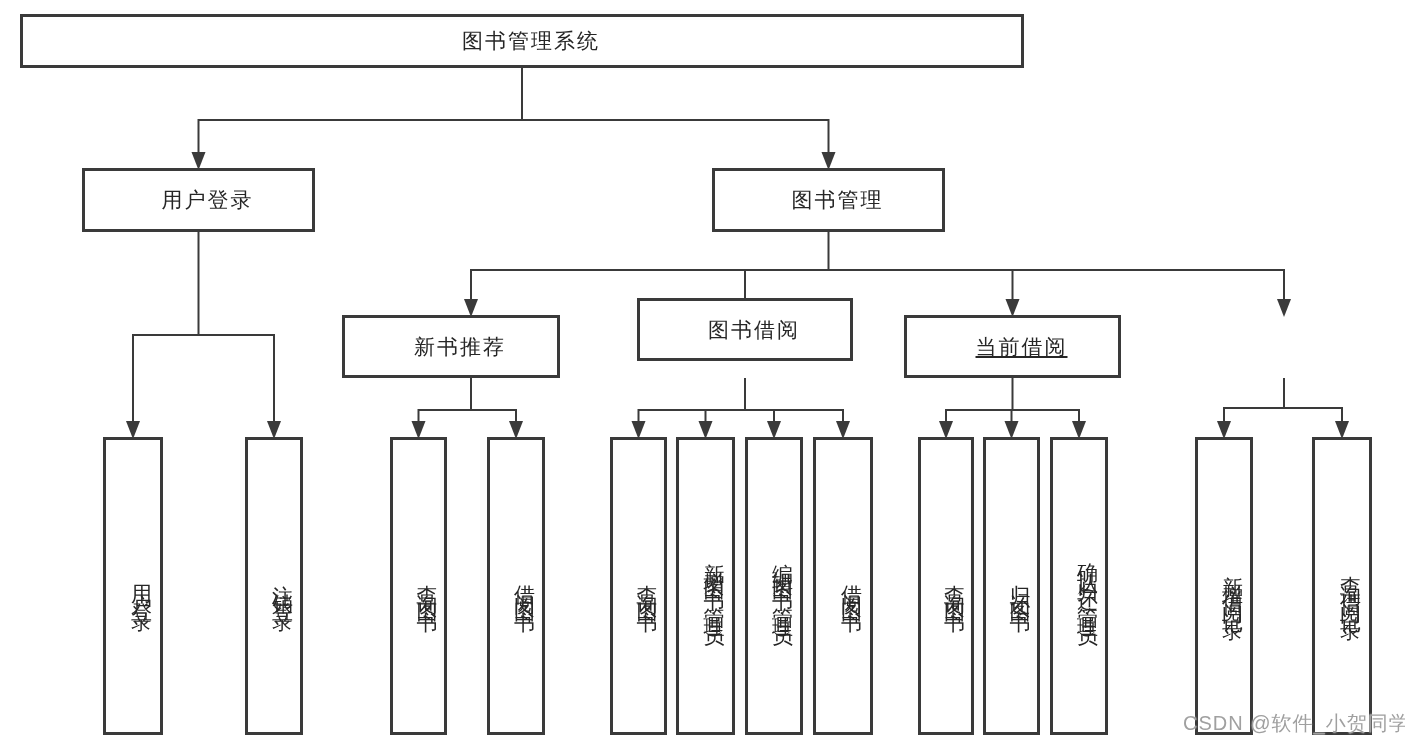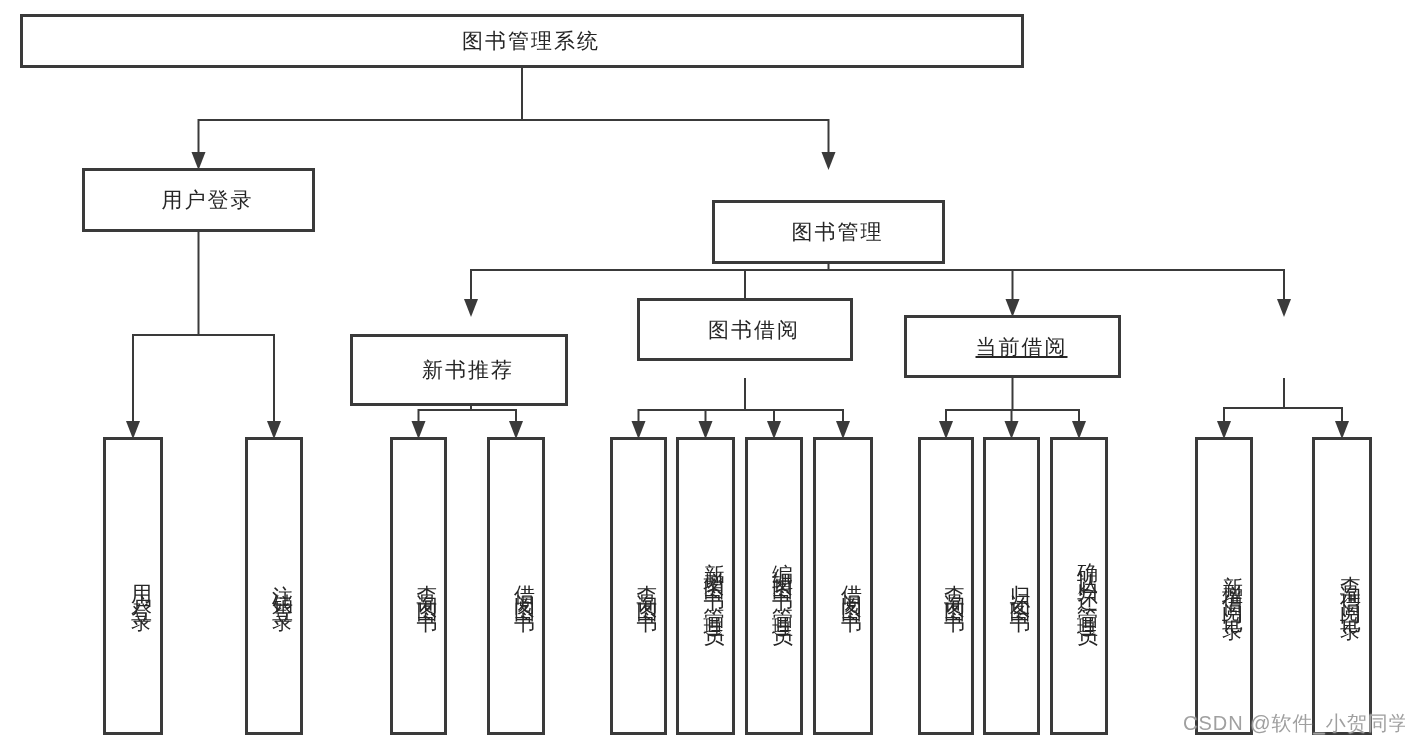--- a/index.html
+++ b/index.html
@@ -115,24 +115,24 @@
       <line x1="1342" y1="407" x2="1342" y2="425" stroke="#3a3a3a" stroke-width="2"></line>
       <polygon points="1335,421 1349,421 1342,439" fill="#3a3a3a"></polygon>
     </svg>
   <div class="watermark">CSDN @软件_小贺同学</div>
 <div class="node horizontal" style="left: 20px; top: 14px; width: 1004px; height: 54px;">
       <span class="node-label">图书管理系统</span>
     </div>
     <div class="node horizontal" style="left: 82px; top: 168px; width: 233px; height: 64px;">
       <span class="node-label">用户登录</span>
     </div>
-    <div class="node horizontal" style="left: 712px; top: 168px; width: 233px; height: 64px; margin-top: 32px;">
+    <div class="node horizontal" style="left: 712px; top: 168px; width: 233px; height: 64px;">
       <span class="node-label">图书管理</span>
     </div>
-    <div class="node horizontal" style="left: 350px; top: 315px; width: 218px; height: 72px; margin-top: 19px;">
+    <div class="node horizontal" style="left: 342px; top: 315px; width: 218px; height: 63px;">
       <span class="node-label">新书推荐</span>
     </div>
     <div class="node horizontal" style="left: 637px; top: 298px; width: 216px; height: 63px;">
       <span class="node-label">图书借阅</span>
     </div>
     <div class="node horizontal" style="left: 904px; top: 315px; width: 217px; height: 63px; text-decoration: underline;">
       <span class="node-label">当前借阅</span>
     </div>
     <div class="node vertical" style="left: 103px; top: 437px; width: 60px; height: 298px;">
       <span class="node-label">用户登录</span>

